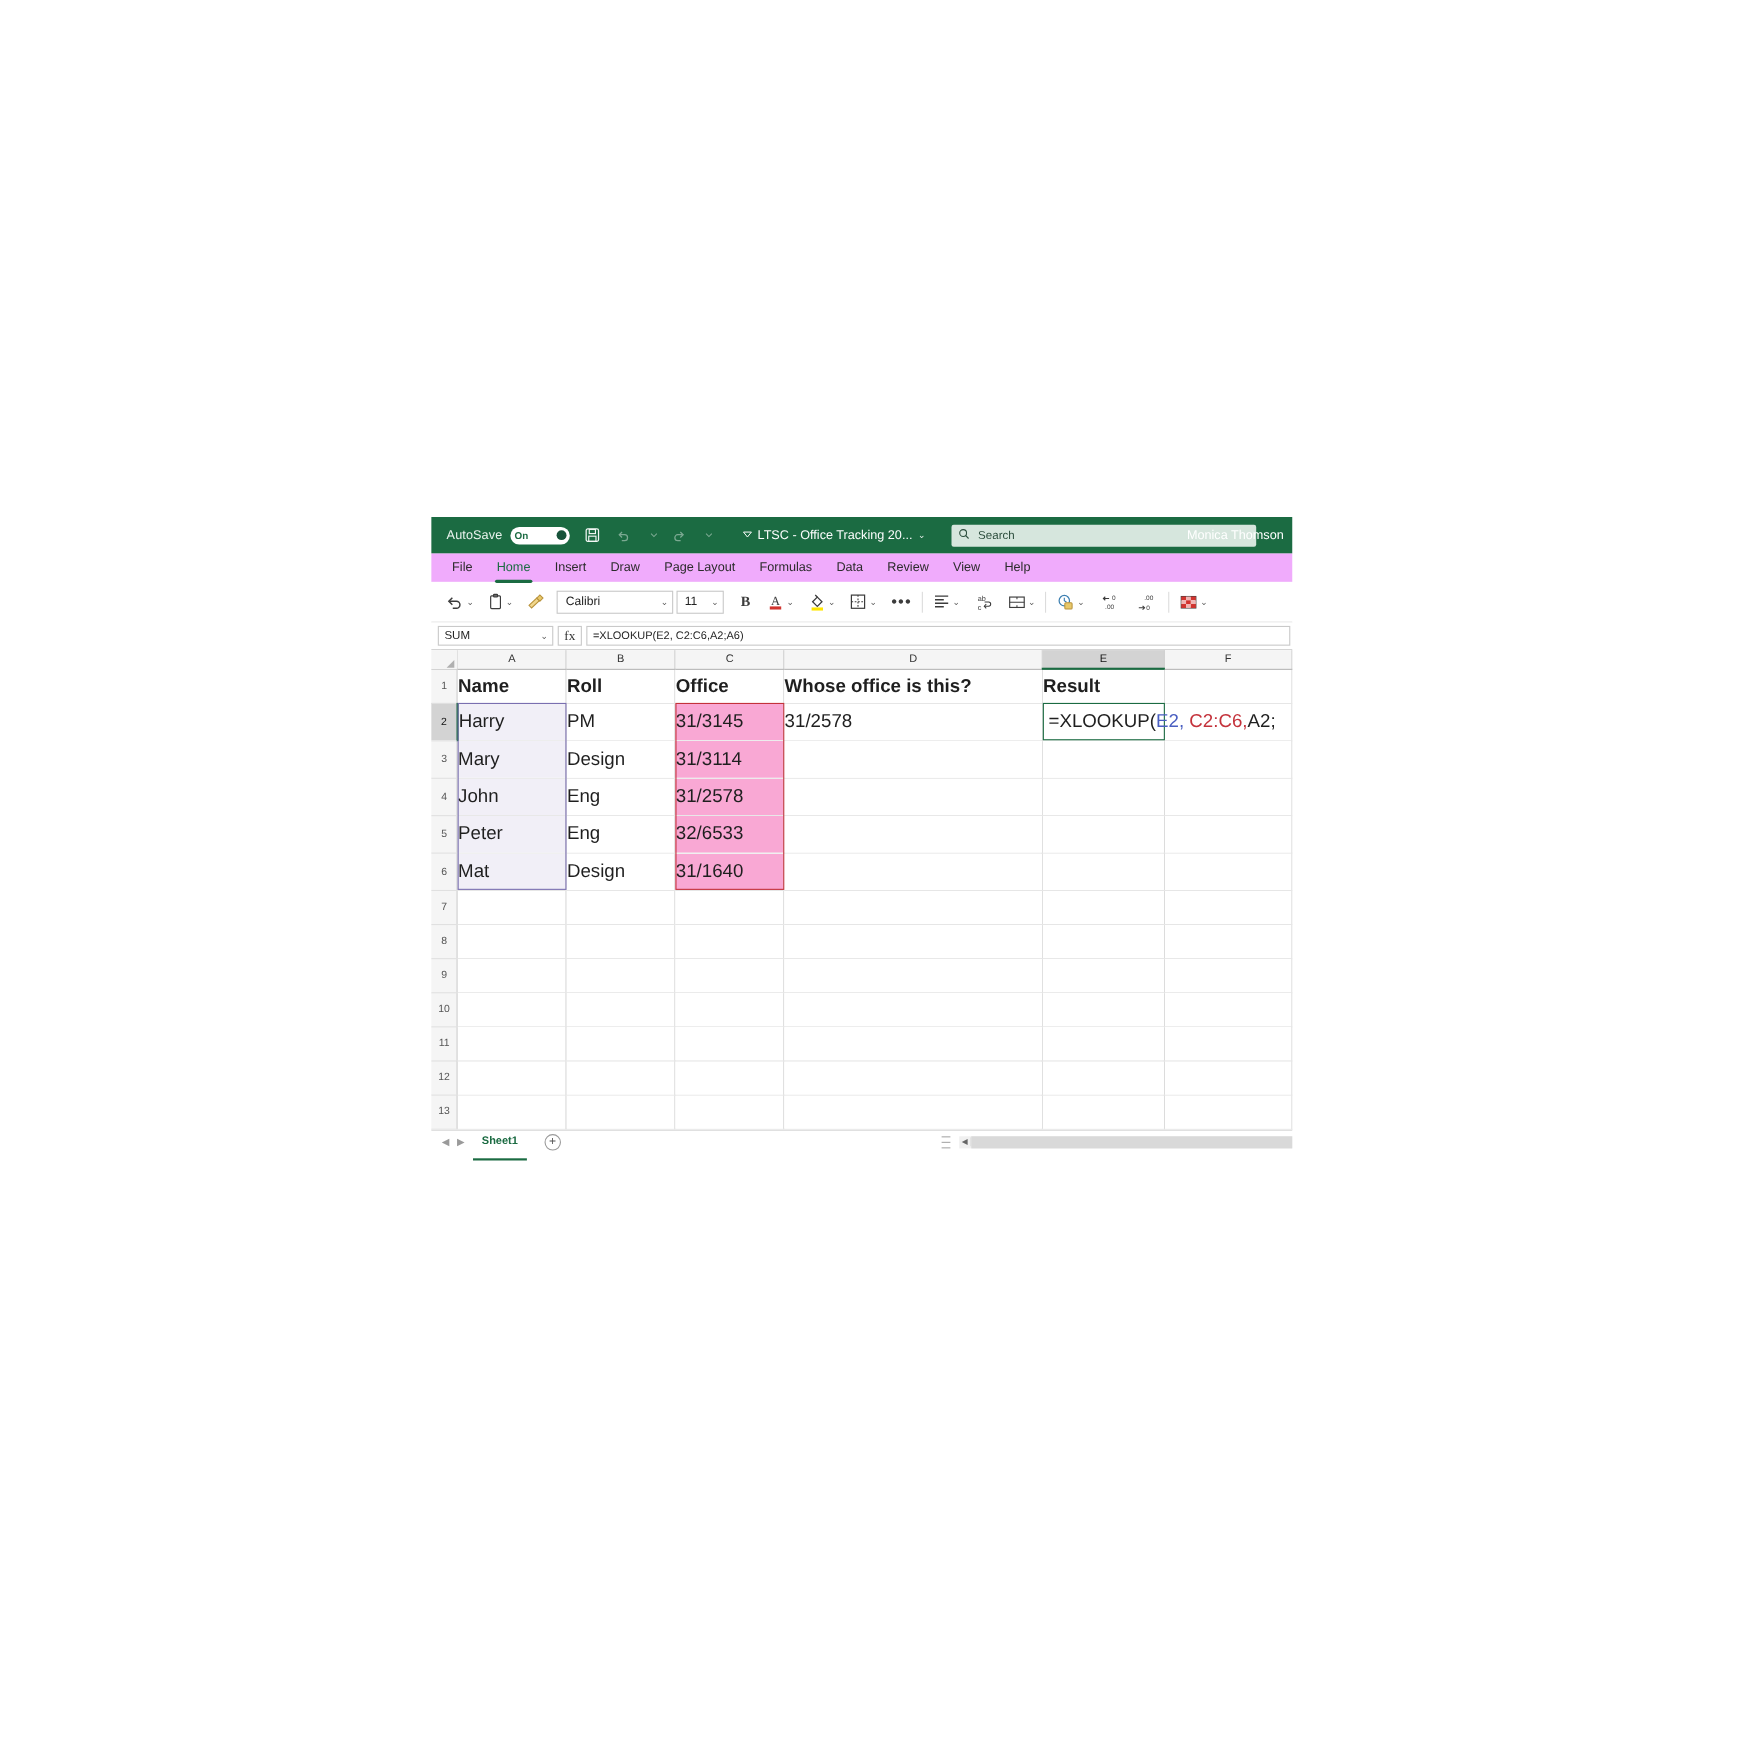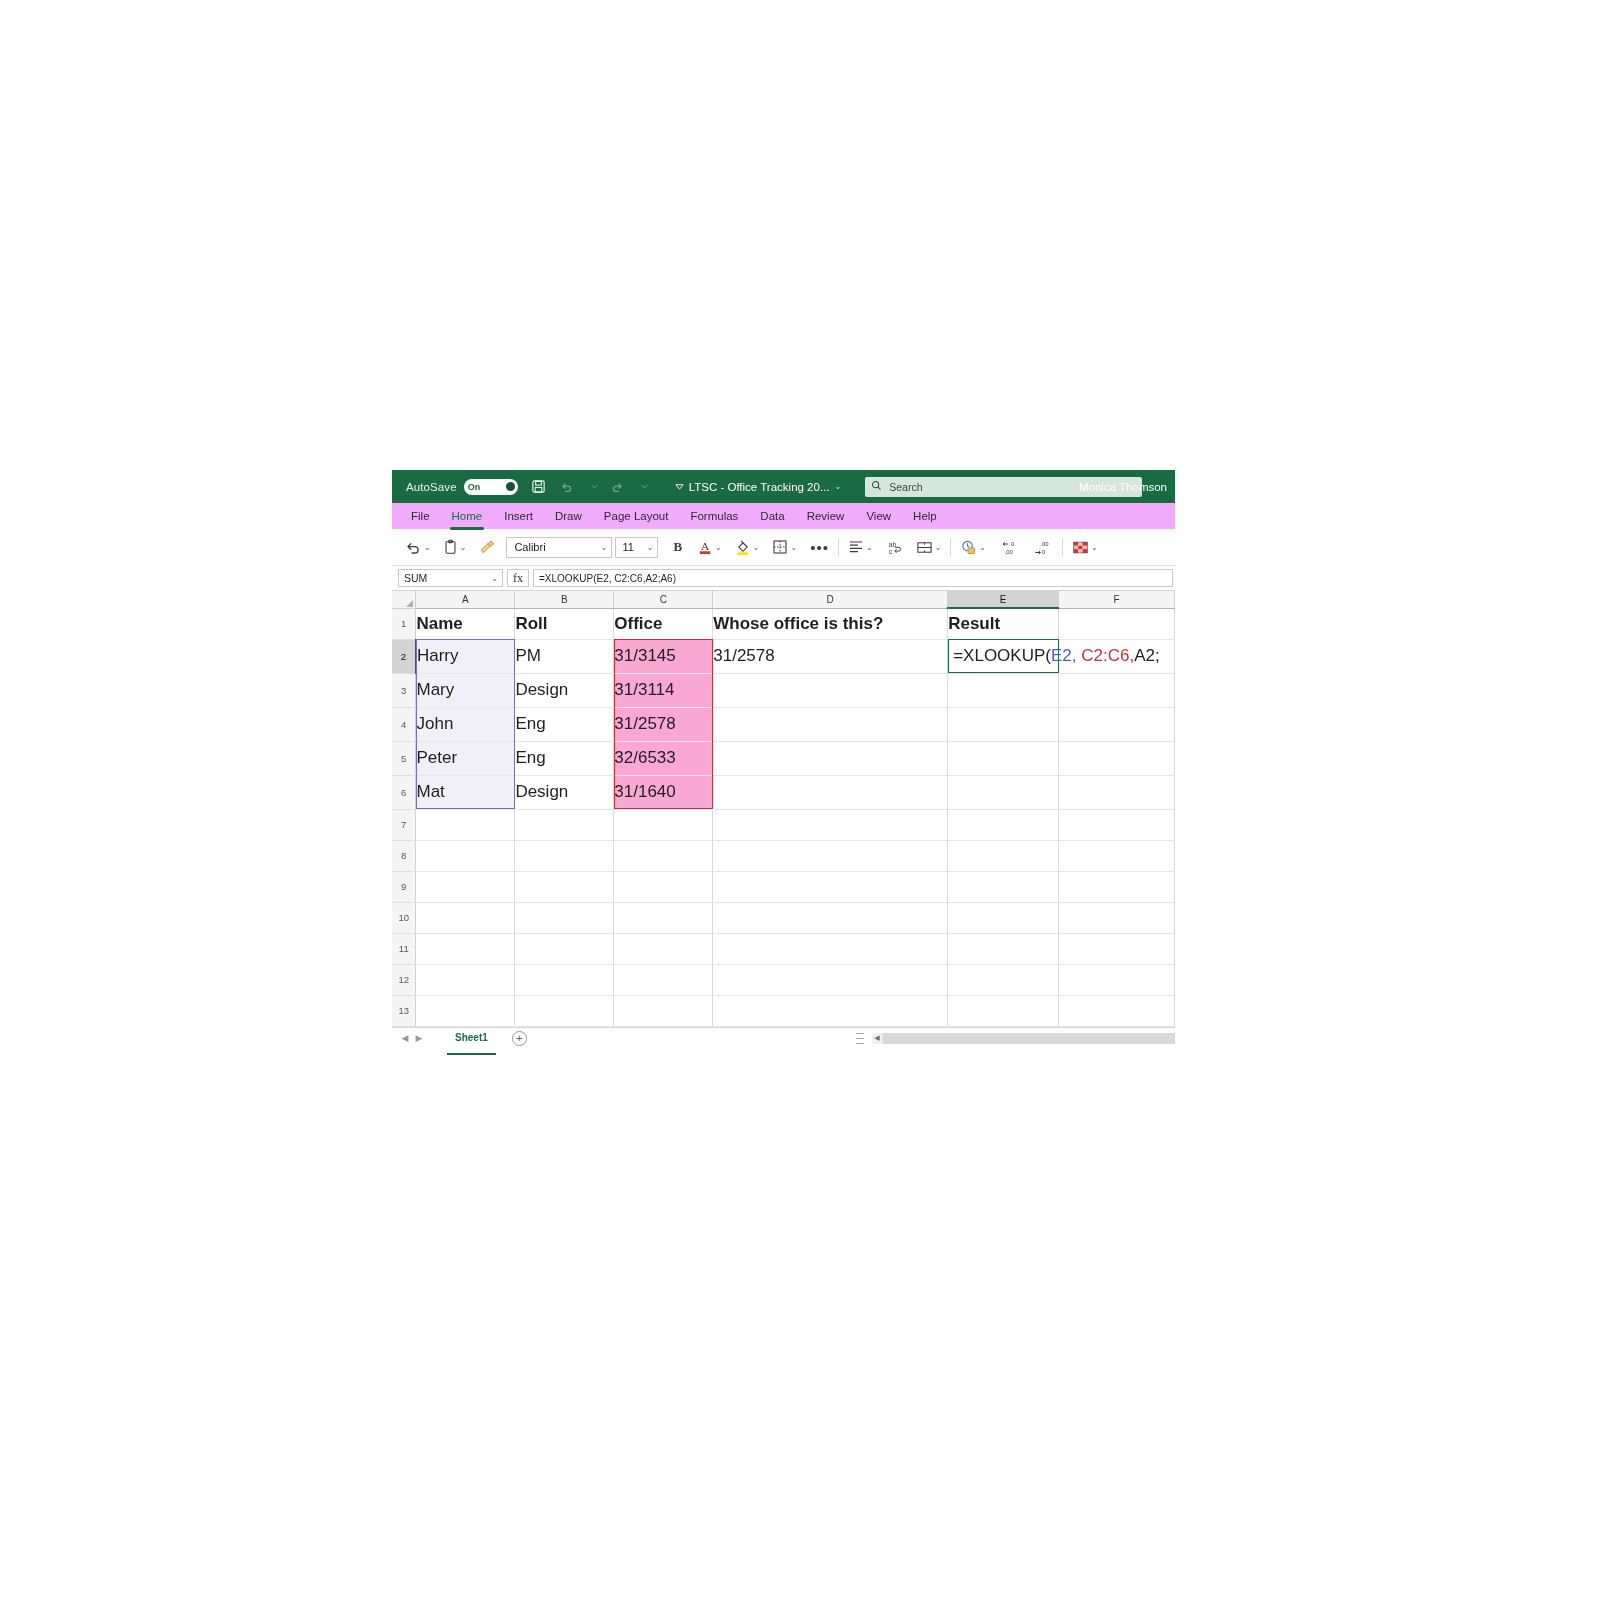--- a/index.html
+++ b/index.html
@@ -175,21 +175,21 @@
   
   .sheetbar {
     height: 22px; background:#ffffff; display:flex; align-items:center;
     border-top:1px solid #d9d9d9; padding-left:6px; gap:0;
     position:relative;
   }
   .navarrow { width:14px; text-align:center; color:#9a9a9a; font-size:9px; }
   .sheet-tab {
     font-size:10px; color:#1b6b42; font-weight:bold; padding:0 8px;
     border-bottom:2px solid #1b6b42; height:34px; display:flex; align-items:center;
-    margin-left:21px;
+    margin-left:4px;
   }
   .addsheet {
     width:15px; height:15px; border:1px solid #9a9a9a; border-radius:50%;
     display:flex; align-items:center; justify-content:center;
     font-size:11px; color:#555; margin-left:16px; line-height:1;
   }
   .hscroll-grip { position:absolute; left:464px; width:8px; height:11px; display:flex;
                   flex-direction:column; justify-content:space-between; }
   .hscroll-grip i { display:block; height:1px; background:#a8a8a8; }
   .hscroll-track { position:absolute; left:480px; right:0; height:11px; background:#f0f0f0;

